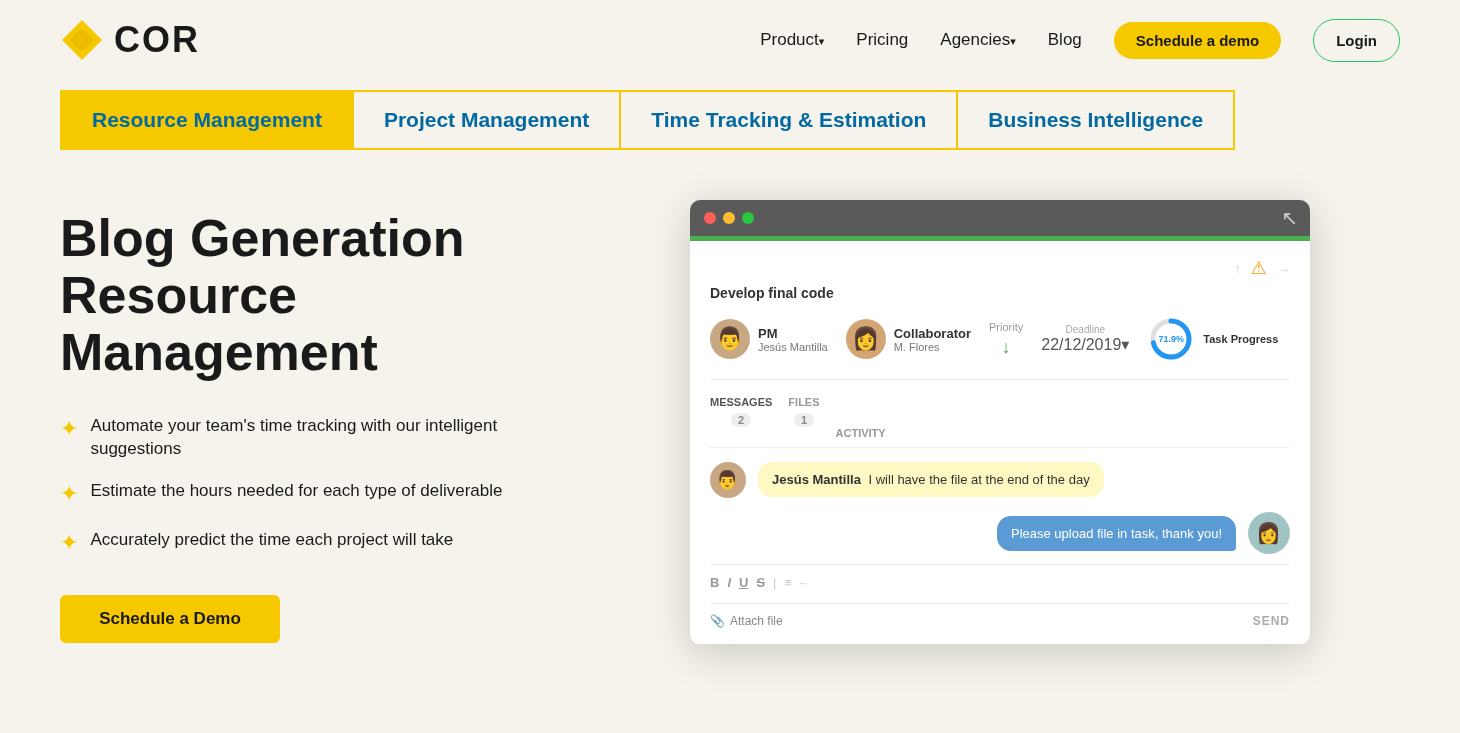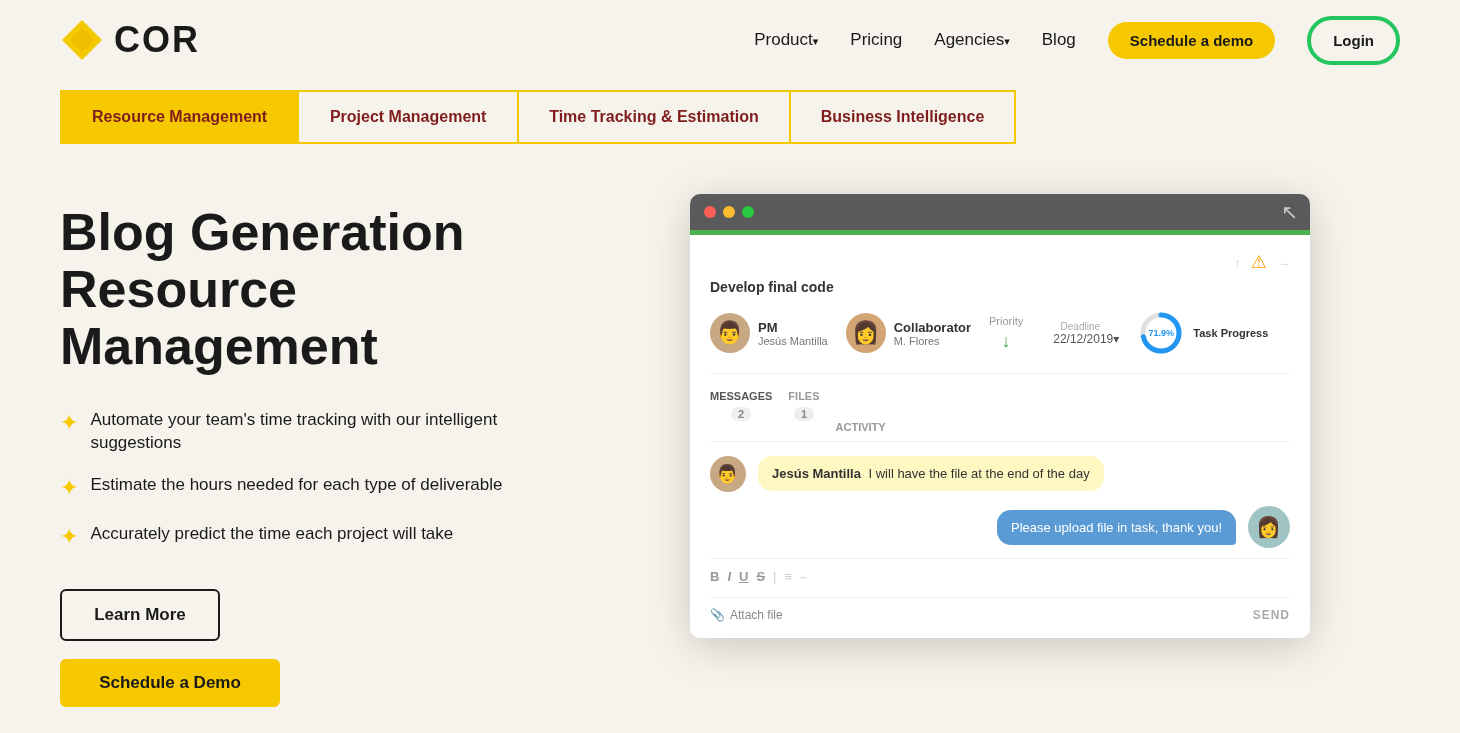--- a/index.html
+++ b/index.html
@@ -57,43 +57,43 @@
       border: none;
       border-radius: 25px;
       padding: 10px 22px;
       font-size: 15px;
       font-weight: 600;
       cursor: pointer;
       color: #1a1a1a;
     }
     .btn-login {
       background-color: transparent;
-      border: 4px solid #22c55e;
+      border: 1px solid #22c55e;
       border-radius: 25px;
       padding: 12px 22px;
       font-size: 15px;
       font-weight: 600;
       cursor: pointer;
       color: #1a1a1a;
     }
 
     
     .tabs-section {
       display: flex;
       padding: 0 60px;
       margin-top: 10px;
       gap: 0;
     }
     .tab-item {
       padding: 16px 30px;
-      font-size: 16px;
+      font-size: 21px;
       font-weight: 700;
       cursor: pointer;
       border: 2.5px solid #f5c800;
-      color: #7f1d1d;
+      color: #0369a1;
       text-align: center;
       min-width: 220px;
     }
     .tab-item.active {
       background-color: #f5c800;
     }
     .tab-item:not(.active) {
       background-color: transparent;
     }
     .tab-item + .tab-item {
@@ -440,21 +440,20 @@
       </li>
       <li class="feature-item">
         <span class="star-icon">✦</span>
         <span>Estimate the hours needed for each type of deliverable</span>
       </li>
       <li class="feature-item">
         <span class="star-icon">✦</span>
         <span>Accurately predict the time each project will take</span>
       </li>
     </ul>
-    <button class="btn-learn-more">Learn More</button>
     <button class="btn-schedule-demo-large">Schedule a Demo</button>
   </div>
 
   <div class="right-panel">
     <div class="mockup-window">
 
       <div class="mockup-titlebar">
         <div class="titlebar-dot red"></div>
         <div class="titlebar-dot yellow"></div>
         <div class="titlebar-dot green"></div>
@@ -491,21 +490,21 @@
             </div>
           </div>
 
           <div class="priority-block">
             <span style="font-size:11px; color:#999;">Priority</span>
             <span style="color:#4caf50; font-size:18px;">↓</span>
           </div>
 
           <div class="deadline-block">
             <div style="font-size:10px; color:#aaa;">Deadline</div>
-            <div style="font-size:12px; color:#555;margin-left:12px;">22/12/2019▾</div>
+            <div style="font-size:16px; color:#555;">22/12/2019▾</div>
           </div>
 
           <div class="progress-block">
             <div class="progress-circle">
               <svg width="48" height="48" viewBox="0 0 48 48">
                 <circle cx="24" cy="24" r="18" fill="none" stroke="#e0e0e0" stroke-width="5"></circle>
                 <circle cx="24" cy="24" r="18" fill="none" stroke="#2196f3" stroke-width="5" stroke-dasharray="80.5 32.5" stroke-linecap="round"></circle>
               </svg>
               <div class="progress-label" style="position:absolute; top:50%; left:50%; transform:translate(-50%,-50%); font-size:9px; font-weight:700; color:#2196f3;">71.9%</div>
             </div>

